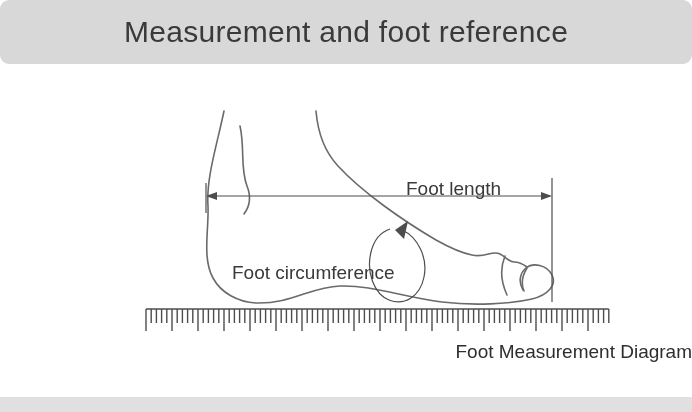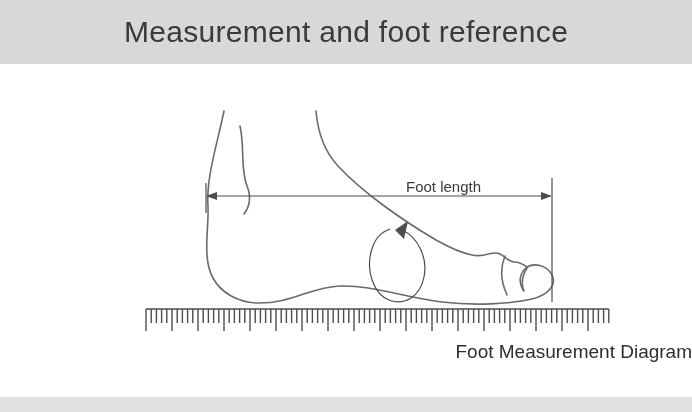--- a/index.html
+++ b/index.html
@@ -4,35 +4,35 @@
 <style>
   * { margin: 0; padding: 0; box-sizing: border-box; }
   html, body { width: 692px; height: 412px; }
   body { font-family: "Liberation Sans", sans-serif; background: #ffffff; }
 
   .page { position: relative; width: 692px; height: 412px; overflow: hidden; background: #ffffff; }
 
   .banner {
     position: absolute; top: 0; left: 0; width: 100%; height: 64px;
     background: var(--header-bg, #d8d8d8);
-    display: flex; align-items: center; justify-content: center;
+    display: flex; align-items: center; justify-content: center; border-radius: 9px;
   }
   .banner h1 {
     font-size: 30px; font-weight: normal;
     color: var(--header-text, #3a3a3a);
     letter-spacing: 0.3px;
   }
 
   svg.illustration { position: absolute; top: 0; left: 0; width: 692px; height: 412px; }
   svg .sketch { fill: none; stroke: var(--line, #6a6a6a); stroke-width: 1.6; stroke-linecap: round; }
   svg .dim    { fill: none; stroke: var(--dim, #4d4d4d); stroke-width: 1.2; }
   svg .dimfill{ fill: var(--dim, #4d4d4d); stroke: none; }
   svg .ruler  { fill: none; stroke: var(--dim, #4d4d4d); stroke-width: 1.4; }
 
-  .label { position: absolute; font-size: 15px; color: #3a3a3a; white-space: nowrap; }
+  .label { position: absolute; font-size: 19px; color: #3a3a3a; white-space: nowrap; }
   .label-foot-length { left: 406px; top: 178px; }
   .label-foot-circ  { left: 232px; top: 262px; }
 
   .caption {
     position: absolute; left: 0; top: 341px; width: 100%;
     text-align: right; font-size: 19px; color: #2e2e2e;
   }
 
   .bottom-band {
     position: absolute; left: 0; bottom: 0; width: 100%; height: 15px;
@@ -85,18 +85,19 @@
       <polygon class="dimfill" points="206,196 217,192 217,200"></polygon>
       <polygon class="dimfill" points="552,196 541,192 541,200"></polygon>
     </g>
 
     <g>
       <path class="ruler" id="ruler-ticks" d="M146 309 H608.8 M146.0 309 v22 M151.2 309 v14 M156.4 309 v14 M161.6 309 v14 M166.8 309 v14 M172.0 309 v22 M177.2 309 v14 M182.4 309 v14 M187.6 309 v14 M192.8 309 v14 M198.0 309 v22 M203.2 309 v14 M208.4 309 v14 M213.6 309 v14 M218.8 309 v14 M224.0 309 v22 M229.2 309 v14 M234.4 309 v14 M239.6 309 v14 M244.8 309 v14 M250.0 309 v22 M255.2 309 v14 M260.4 309 v14 M265.6 309 v14 M270.8 309 v14 M276.0 309 v22 M281.2 309 v14 M286.4 309 v14 M291.6 309 v14 M296.8 309 v14 M302.0 309 v22 M307.2 309 v14 M312.4 309 v14 M317.6 309 v14 M322.8 309 v14 M328.0 309 v22 M333.2 309 v14 M338.4 309 v14 M343.6 309 v14 M348.8 309 v14 M354.0 309 v22 M359.2 309 v14 M364.4 309 v14 M369.6 309 v14 M374.8 309 v14 M380.0 309 v22 M385.2 309 v14 M390.4 309 v14 M395.6 309 v14 M400.8 309 v14 M406.0 309 v22 M411.2 309 v14 M416.4 309 v14 M421.6 309 v14 M426.8 309 v14 M432.0 309 v22 M437.2 309 v14 M442.4 309 v14 M447.6 309 v14 M452.8 309 v14 M458.0 309 v22 M463.2 309 v14 M468.4 309 v14 M473.6 309 v14 M478.8 309 v14 M484.0 309 v22 M489.2 309 v14 M494.4 309 v14 M499.6 309 v14 M504.8 309 v14 M510.0 309 v22 M515.2 309 v14 M520.4 309 v14 M525.6 309 v14 M530.8 309 v14 M536.0 309 v22 M541.2 309 v14 M546.4 309 v14 M551.6 309 v14 M556.8 309 v14 M562.0 309 v22 M567.2 309 v14 M572.4 309 v14 M577.6 309 v14 M582.8 309 v14 M588.0 309 v22 M593.2 309 v14 M598.4 309 v14 M603.6 309 v14 M608.8 309 v14 "></path>
     </g>
   </svg>
 
   <span class="label label-foot-length">Foot length</span>
+  <span class="label label-foot-circ">Foot circumference</span>
 
   <div class="caption">Foot Measurement Diagram</div>
 
   <footer class="bottom-band"></footer>
 
 </div>
 
 </body></html>

